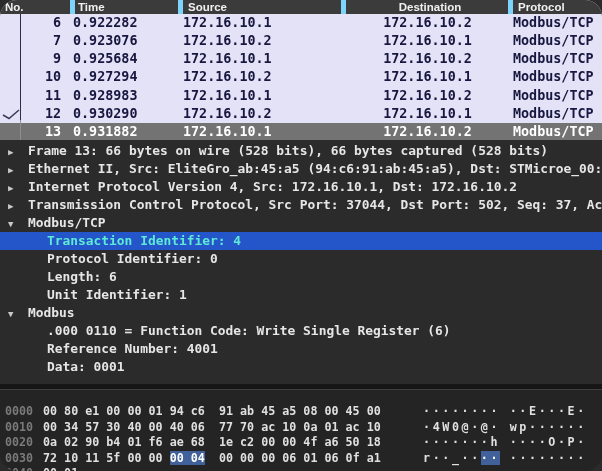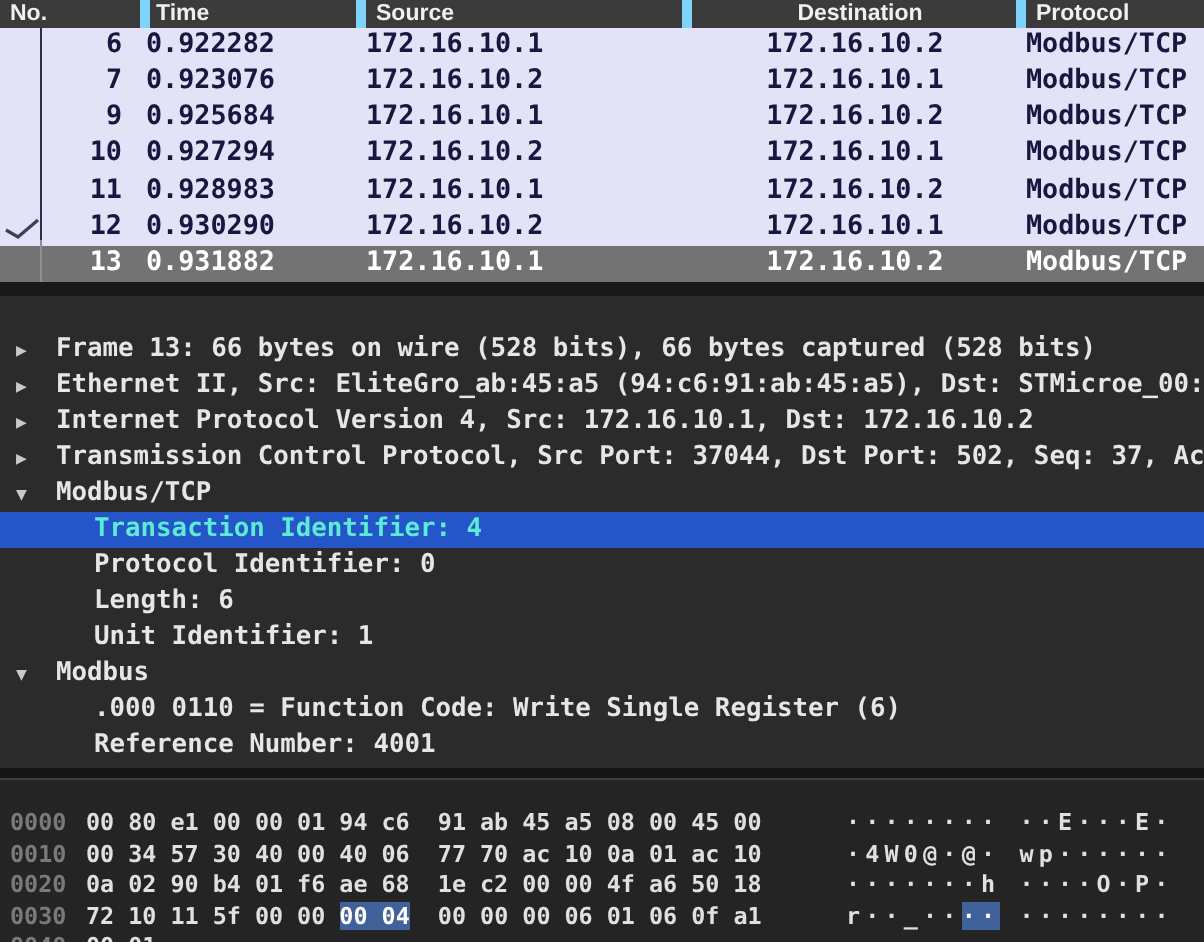--- a/index.html
+++ b/index.html
@@ -1,17 +1,17 @@
 <!DOCTYPE html>
 <html><head>
 <meta charset="utf-8">
 <style>
   html,body{margin:0;padding:0;background:#2b2b2b;}
   .app{position:relative;width:602px;height:471px;overflow:hidden;
-       font-family:"DejaVu Sans Mono","Liberation Mono",monospace;}
+       font-family:"DejaVu Sans Mono","Liberation Mono",monospace;border-radius:17px;}
 
   
   .plist{position:absolute;left:0;top:0;width:602px;height:141px;background:#e3e2f7;}
   .phead{display:flex;height:14px;background:#3b3b3b;
          font-family:"Liberation Sans",sans-serif;font-size:11.5px;font-weight:600;
          color:#f0f0f0;line-height:14px;}
   .hcell{box-sizing:border-box;padding-left:5px;overflow:hidden;white-space:pre;}
   .phead .c1,.phead .c2,.phead .c3,.phead .c4{border-left:5px solid #7dd3fc;}
   .prows{height:127px;overflow:hidden;}
   .prow{display:flex;height:18.14px;line-height:18.14px;font-size:13.4px;font-weight:700;
@@ -27,21 +27,21 @@
   .rel-navy{position:absolute;left:19.5px;top:14px;width:1.5px;height:106px;background:#2c2c4e;}
   .rel-gray{position:absolute;left:19.5px;top:120px;width:1.5px;height:21px;background:#8f8f8f;}
   .tick{position:absolute;left:1px;top:107px;}
 
   
   .sep1{position:absolute;left:0;top:141px;width:602px;height:7px;background:#181818;}
   .sep2{position:absolute;left:0;top:384px;width:602px;height:6px;background:#161616;
         border-bottom:1px solid #3f3f3f;box-sizing:border-box;}
 
   
-  .details{position:absolute;left:0;top:164px;width:602px;height:236px;background:#2b2b2b;
+  .details{position:absolute;left:0;top:140px;width:602px;height:236px;background:#2b2b2b;
            overflow:hidden;padding-top:2px;box-sizing:border-box;}
   .drow{height:18px;line-height:18px;font-size:12.9px;font-weight:700;color:#e6e6e6;
         white-space:pre;overflow:hidden;padding-left:8px;}
   .drow.lvl1{padding-left:27px;}
   .drow.dsel{background:#2456c9;color:#5eead4;}
   .dicon{display:inline-block;width:20px;font-size:9px;color:#c9c9c9;vertical-align:0.5px;}
 
   
   .hexpane{position:absolute;left:0;top:390px;width:602px;height:81px;background:#242424;
            overflow:hidden;padding-top:14px;box-sizing:border-box;}

